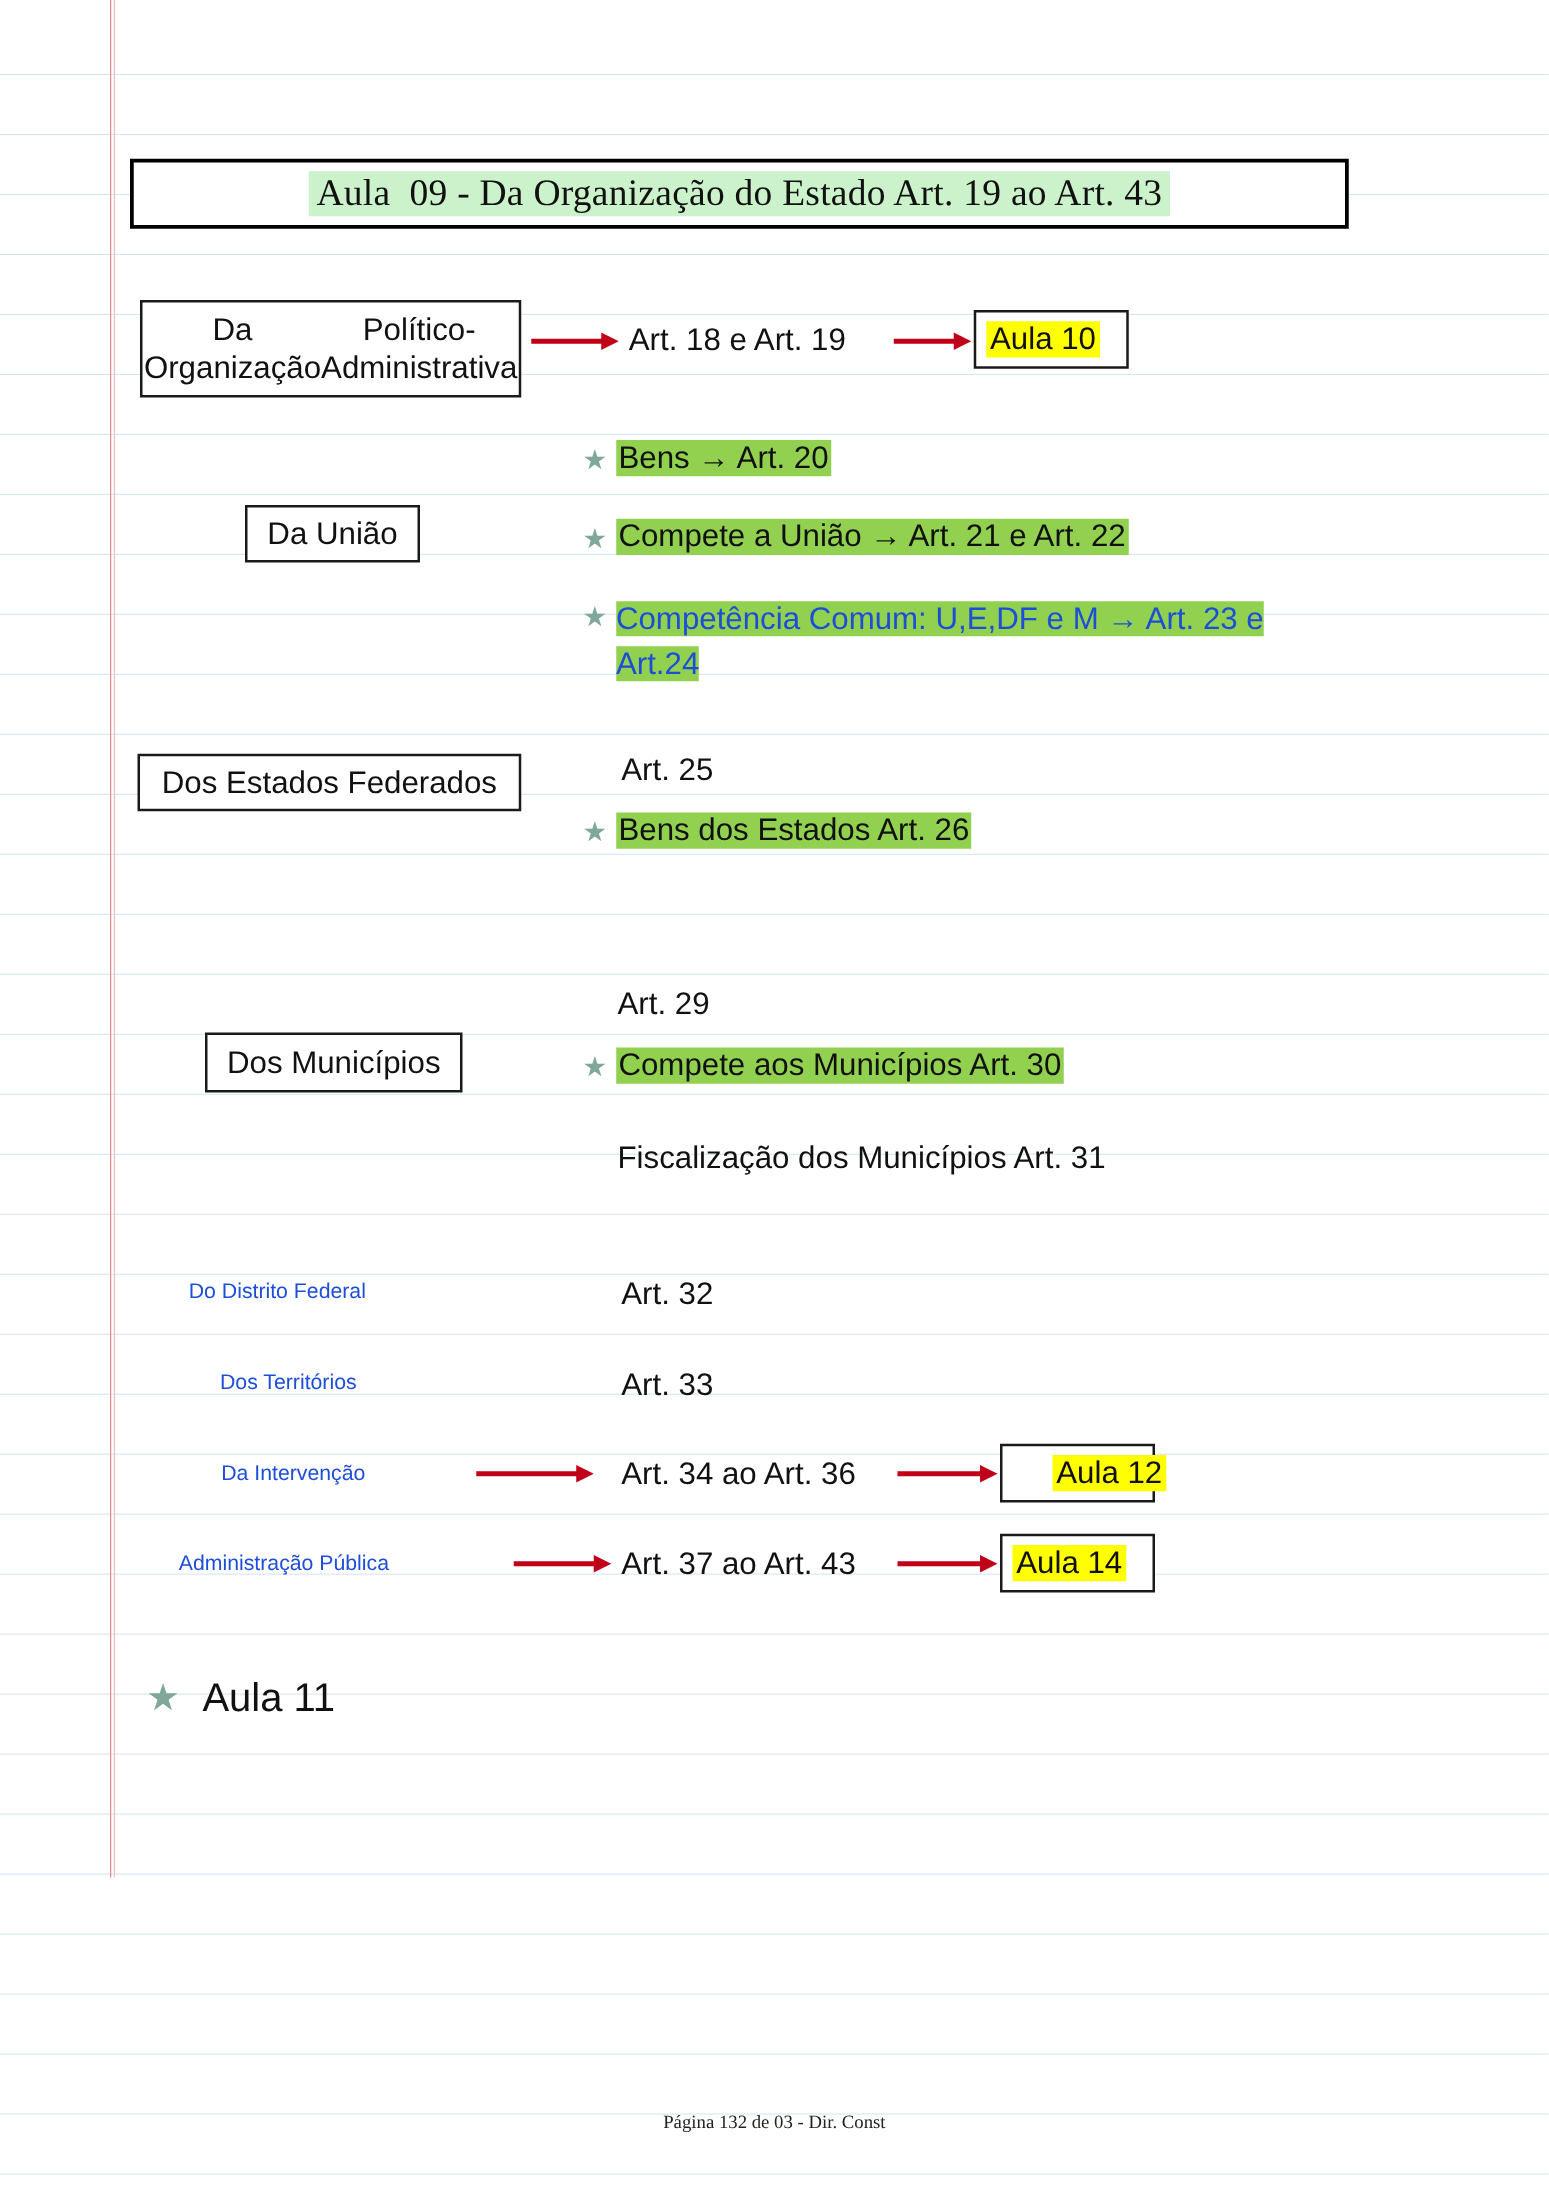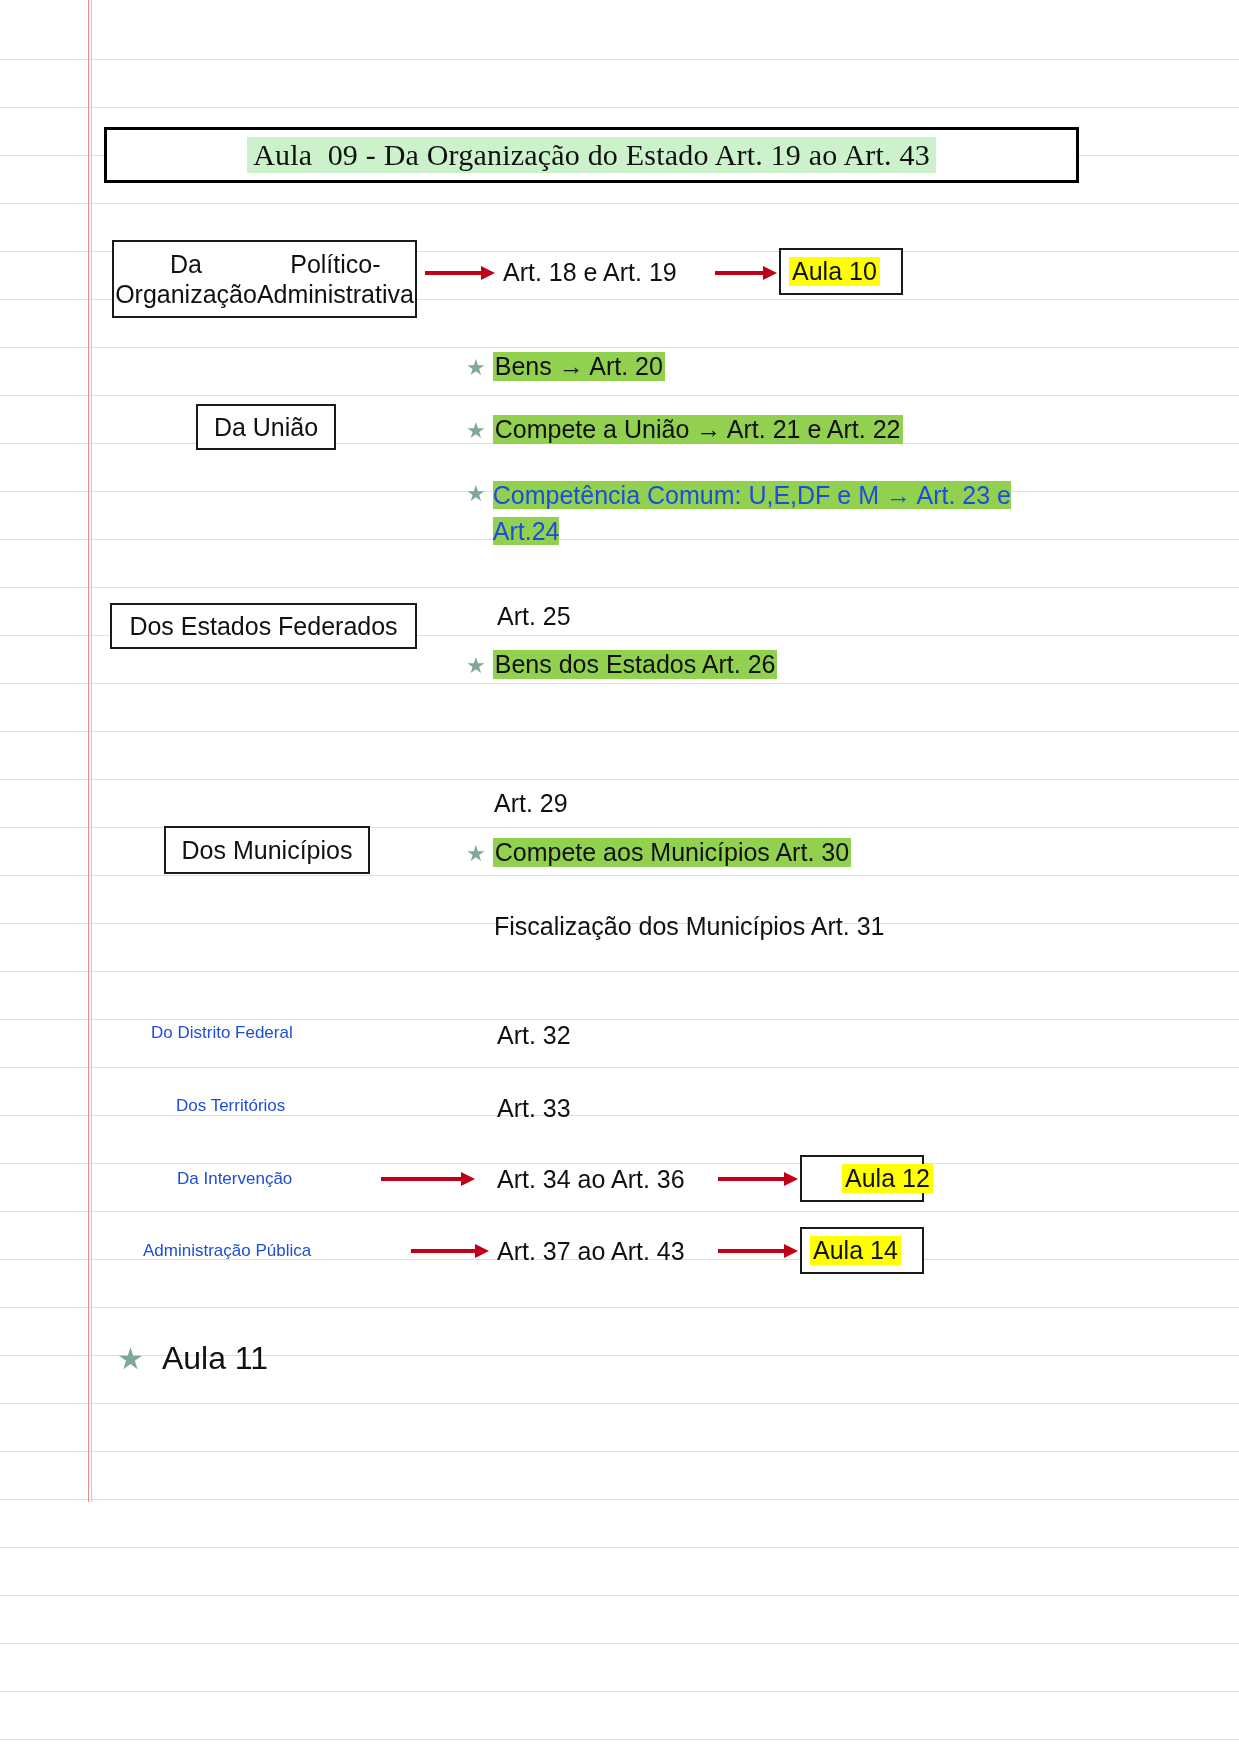--- a/index.html
+++ b/index.html
@@ -265,14 +265,15 @@
 
   <div class="abs aulabox" style="left:800px;top:1227px;width:124px;height:47px;">
     <span>Aula 14</span>
   </div>
 
   <div class="abs" style="left:117px;top:1340px;display:flex;align-items:center;gap:18px;">
     <span class="star big">★</span>
     <span style="font-size:32px;color:#111;">Aula 11</span>
   </div>
 
+  <div class="abs" id="footer">Página 132 de 03 - Dir. Const</div>
 
 </div>
 
 </body></html>

